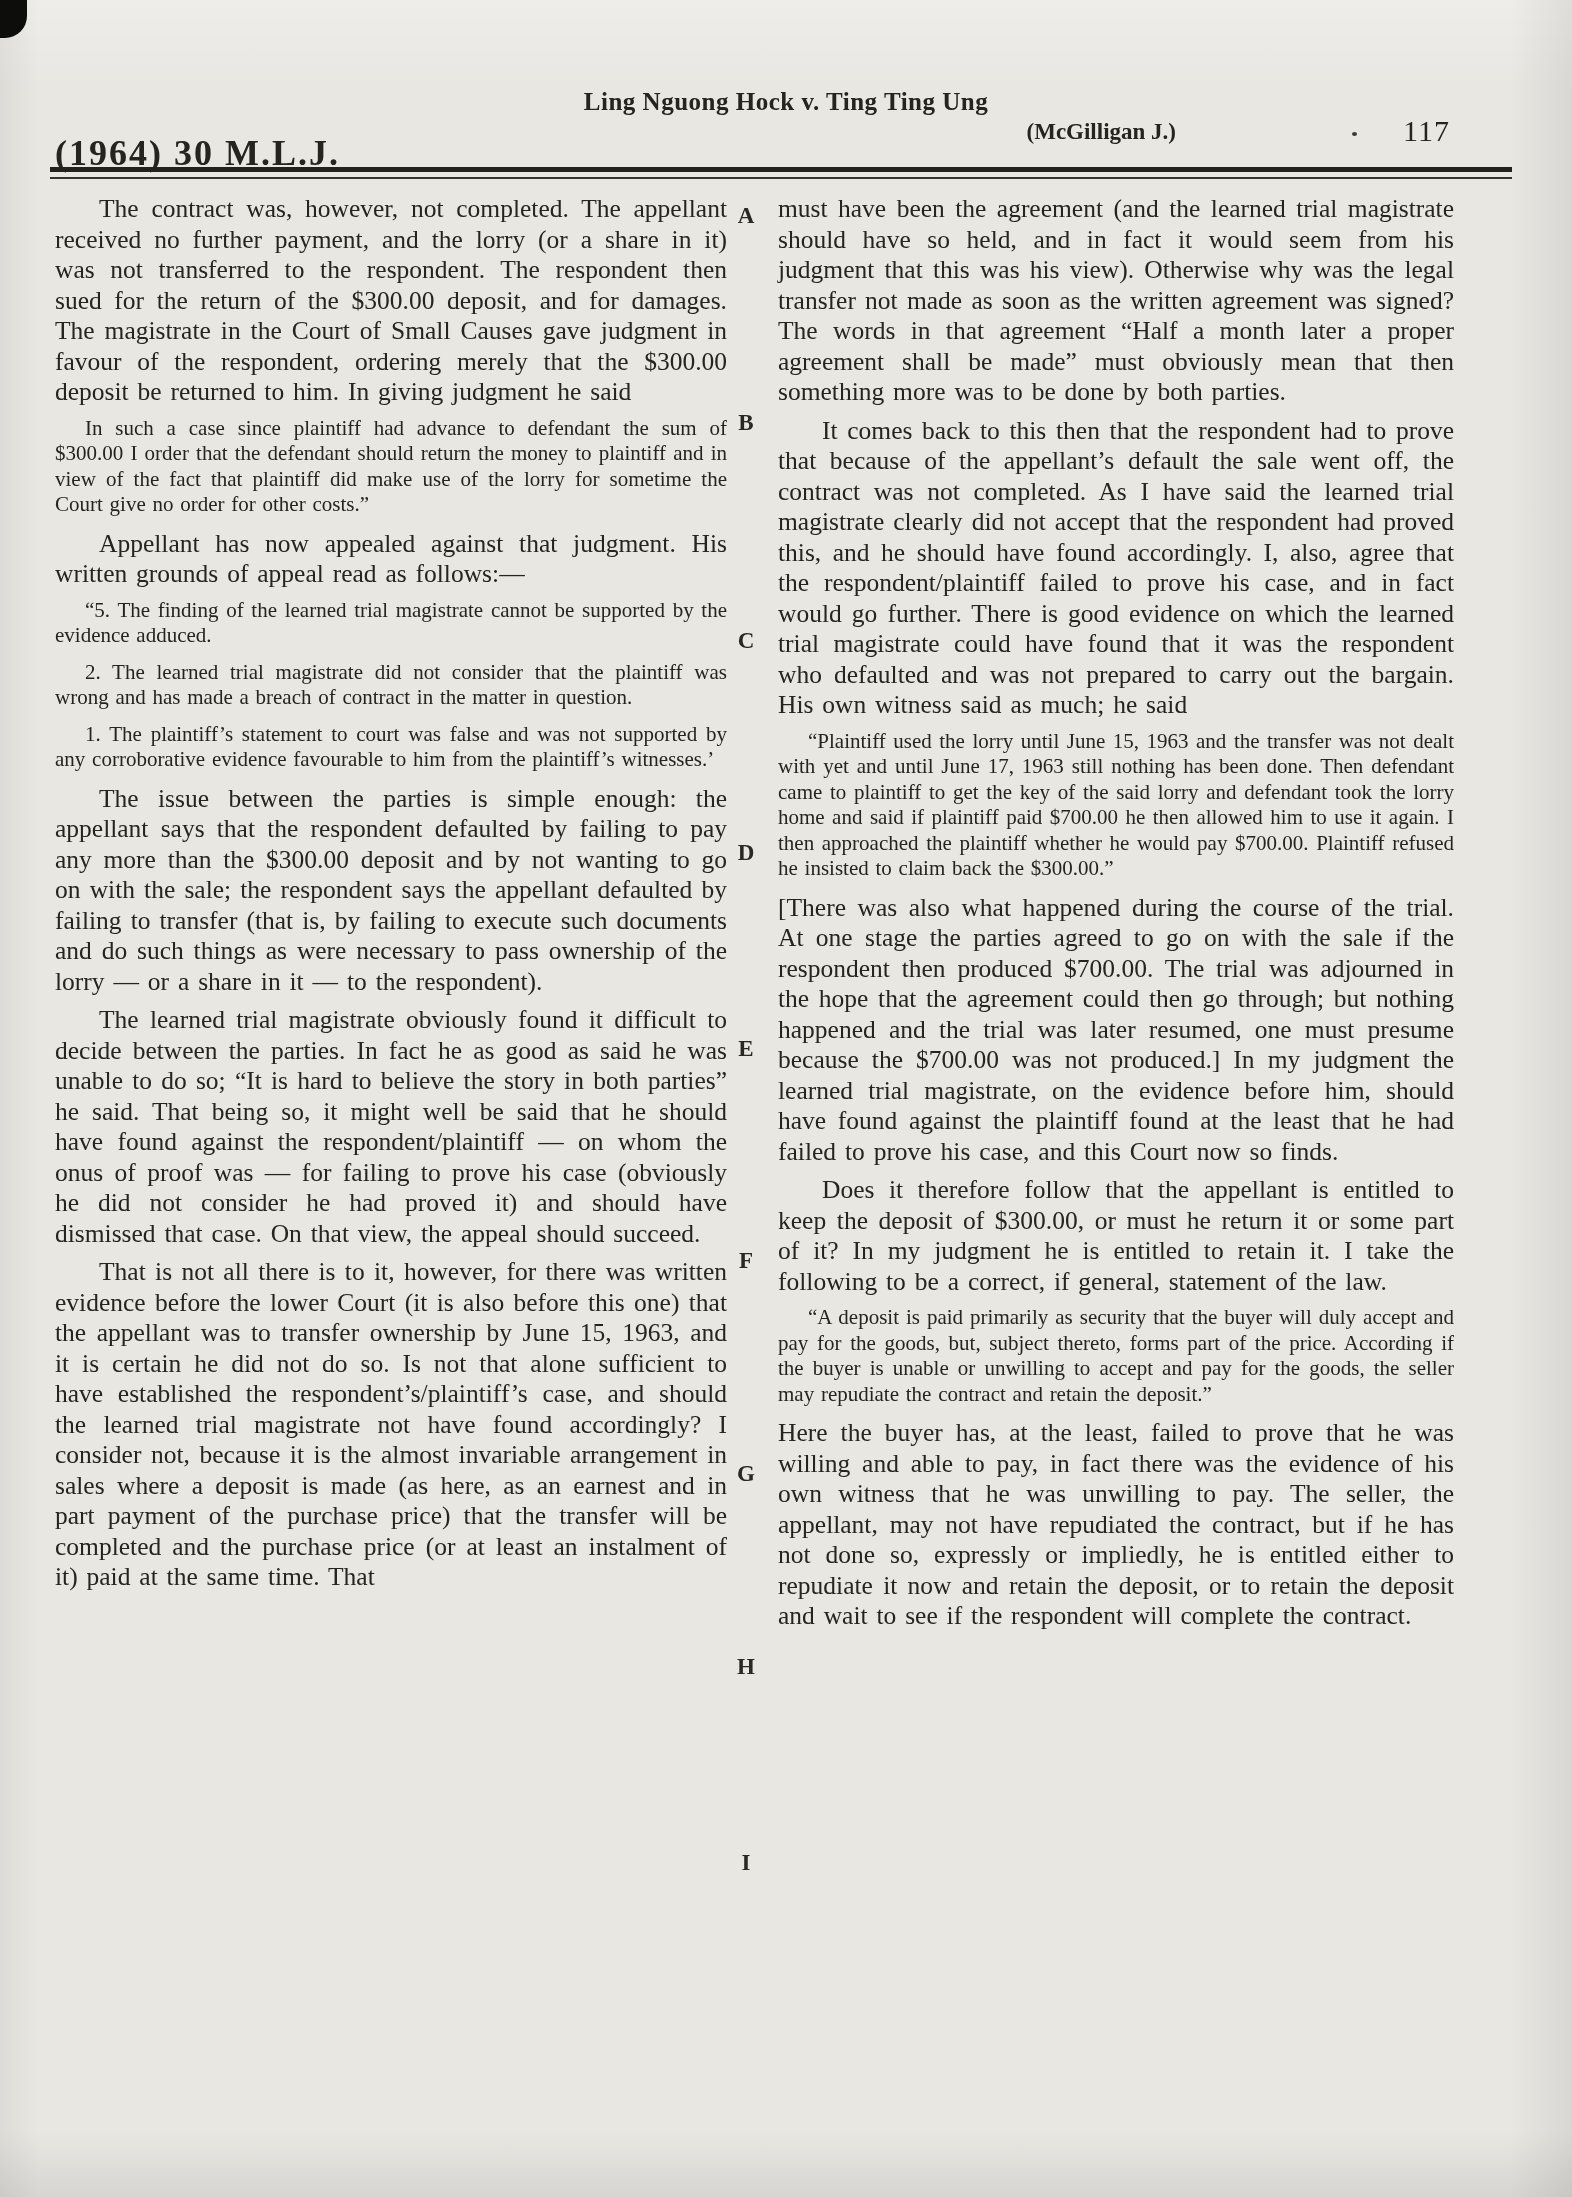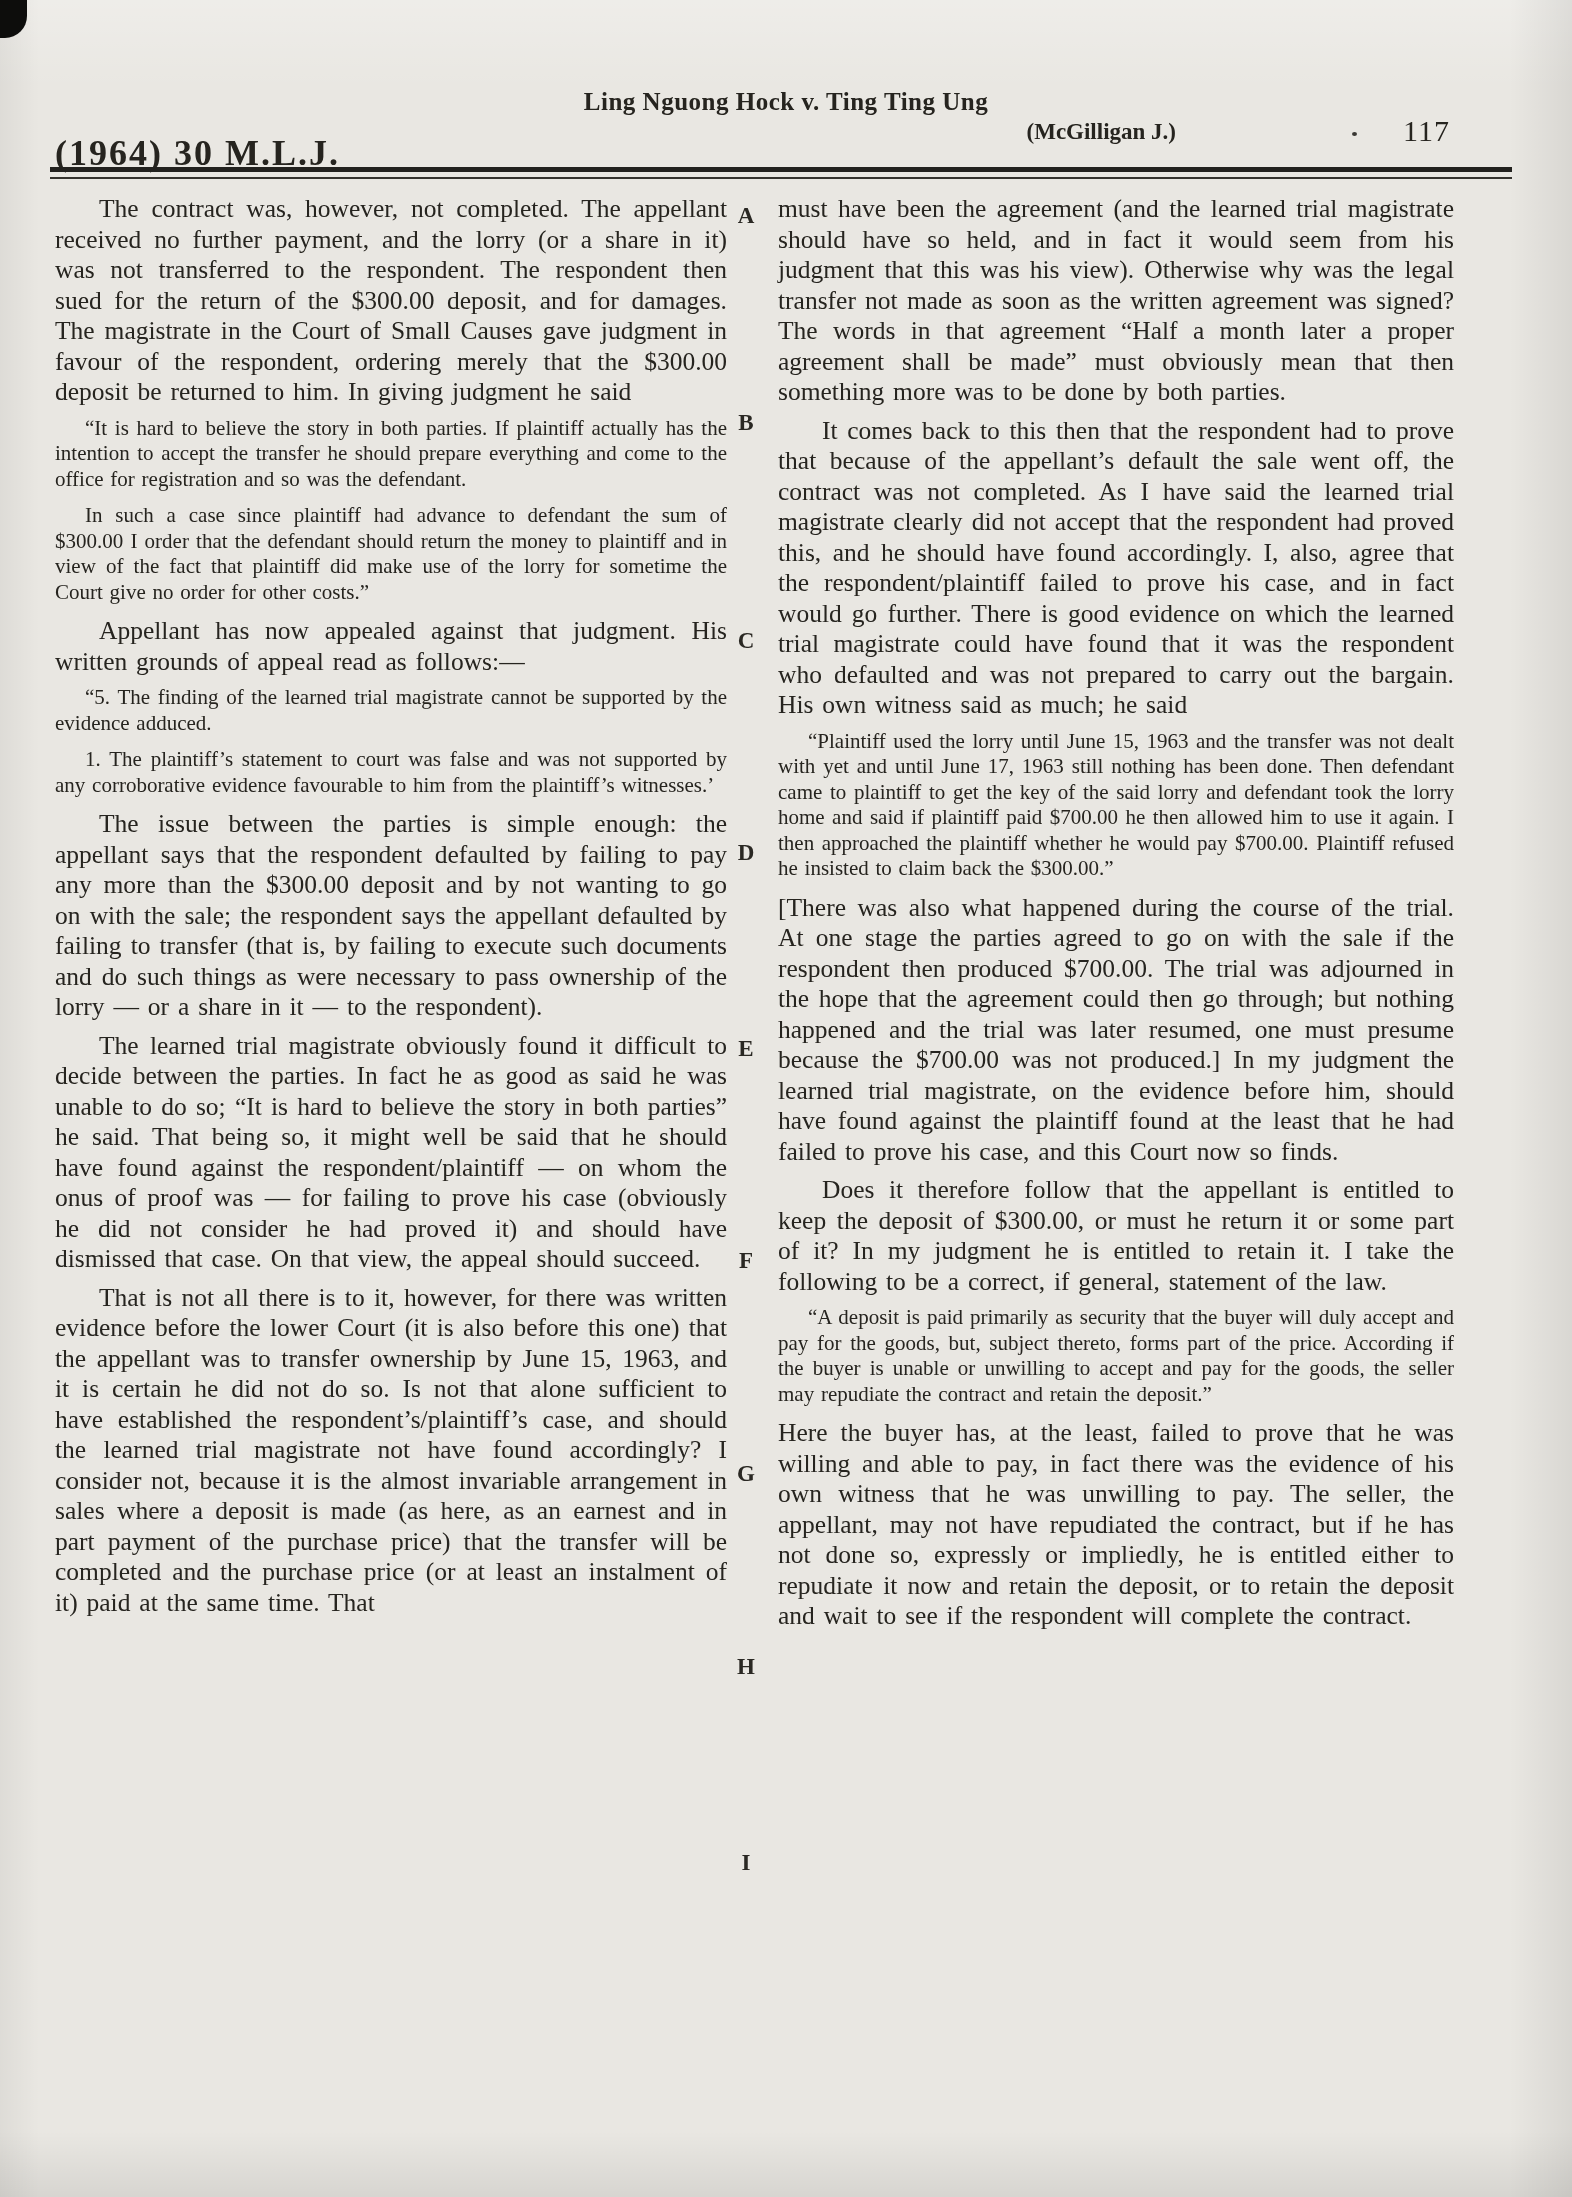--- a/index.html
+++ b/index.html
@@ -76,24 +76,24 @@
   </div>
 
   <div class="hdr-page">117</div>
 
   <div class="rule"></div>
   <div class="rule2"></div>
 
   <div class="col col-left">
 
   <p class="body">The contract was, however, not completed. The appellant received no further payment, and the lorry (or a share in it) was not transferred to the respondent.  The respondent then sued for the return of the $300.00 deposit, and for damages.  The magistrate in the Court of Small Causes gave judgment in favour of the respondent, ordering merely that the $300.00 deposit be returned to him.  In giving judgment he said</p>
-      <p class="quote">“It is hard to believe the story in both parties.  If plaintiff actually has the intention to accept the transfer he should prepare everything and come to the office for registration and so was the defendant.</p>
       <p class="quote">In such a case since plaintiff had advance to defendant the sum of $300.00 I order that the defendant should return the money to plaintiff and in view of the fact that plaintiff did make use of the lorry for sometime the Court give no order for other costs.”</p>
       <p class="body">Appellant has now appealed against that judgment.  His written grounds of appeal read as follows:—</p>
       <p class="quote">“5. The finding of the learned trial magistrate cannot be supported by the evidence adduced.</p>
+      <p class="quote">2. The learned trial magistrate did not consider that the plaintiff was wrong and has made a breach of contract in the matter in question.</p>
       <p class="quote">1. The plaintiff’s statement to court was false and was not supported by any corroborative evidence favourable to him from the plaintiff’s witnesses.’</p>
       <p class="body">The issue between the parties is simple enough: the appellant says that the respondent defaulted by failing to pay any more than the $300.00 deposit and by not wanting to go on with the sale; the respondent says the appellant defaulted by failing to transfer (that is, by failing to execute such documents and do such things as were necessary to pass ownership of the lorry — or a share in it — to the respondent).</p>
       <p class="body">The learned trial magistrate obviously found it difficult to decide between the parties.  In fact he as good as said he was unable to do so; “It is hard to believe the story in both parties” he said. That being so, it might well be said that he should have found against the respondent/plaintiff — on whom the onus of proof was — for failing to prove his case (obviously he did not consider he had proved it) and should have dismissed that case.  On that view, the appeal should succeed.</p>
       <p class="body">That is not all there is to it, however, for there was written evidence before the lower Court (it is also before this one) that the appellant was to transfer ownership by June 15, 1963, and it is certain he did not do so.  Is not that alone sufficient to have established the respondent’s/plaintiff’s case, and should the learned trial magistrate not have found accordingly?  I consider not, because it is the almost invariable arrangement in sales where a deposit is made (as here, as an earnest and in part payment of the purchase price) that the transfer will be completed and the purchase price (or at least an instalment of it) paid at the same time.  That</p>
     </div>
 
   <div class="col col-right">
 
   <p class="body no-indent">must have been the agreement (and the learned trial magistrate should have so held, and in fact it would seem from his judgment that this was his view).  Otherwise why was the legal transfer not made as soon as the written agreement was signed?  The words in that agreement “Half a month later a proper agreement shall be made” must obviously mean that then something more was to be done by both parties.</p>
       <p class="body">It comes back to this then that the respondent had to prove that because of the appellant’s default the sale went off, the contract was not completed.  As I have said the learned trial magistrate clearly did not accept that the respondent had proved this, and he should have found accordingly.  I, also, agree that the respondent/plaintiff failed to prove his case, and in fact would go further.  There is good evidence on which the learned trial magistrate could have found that it was the respondent who defaulted and was not prepared to carry out the bargain. His own witness said as much; he said</p>

